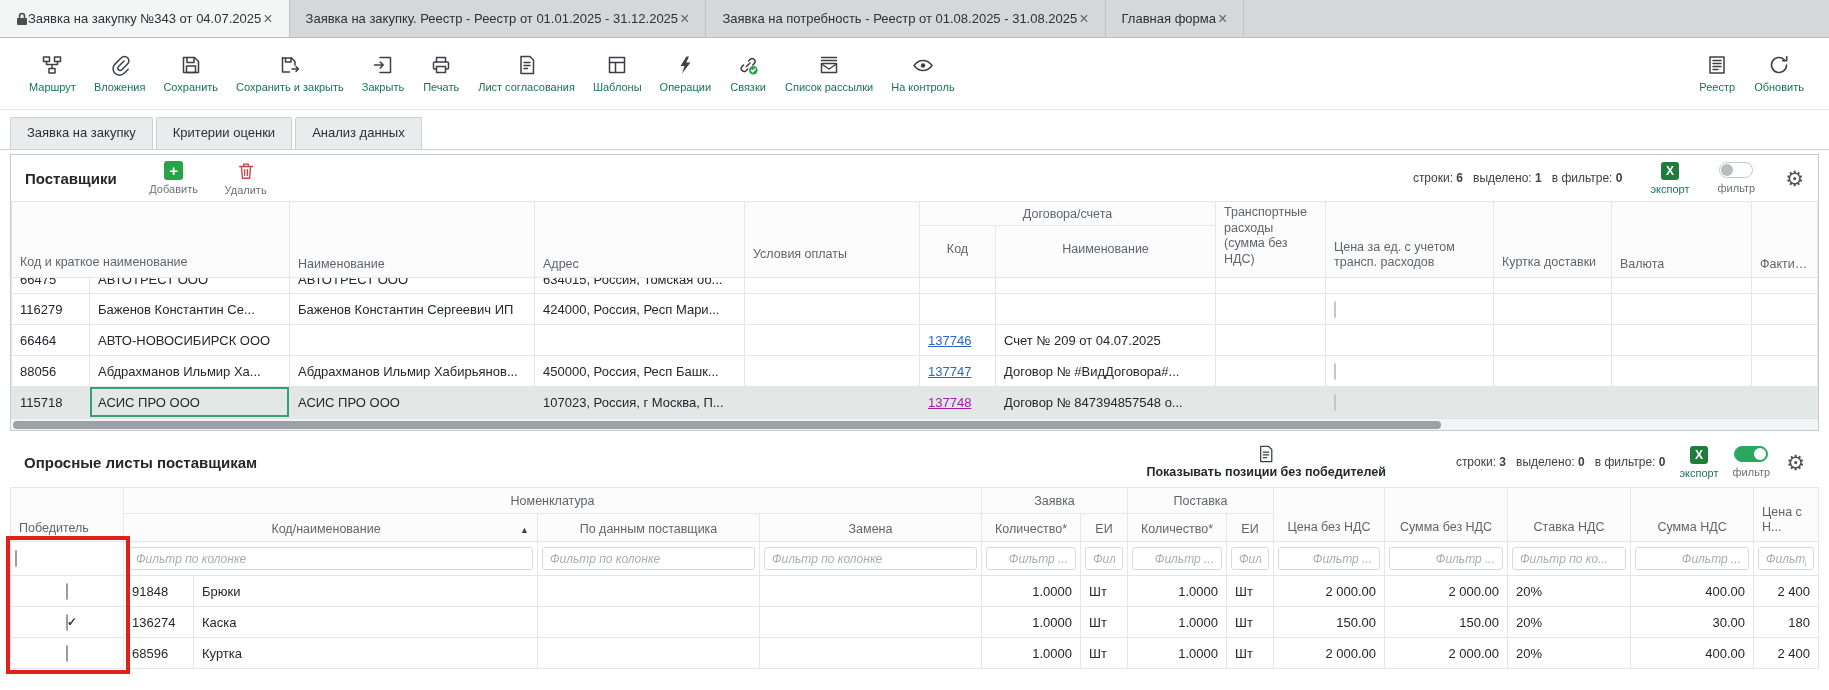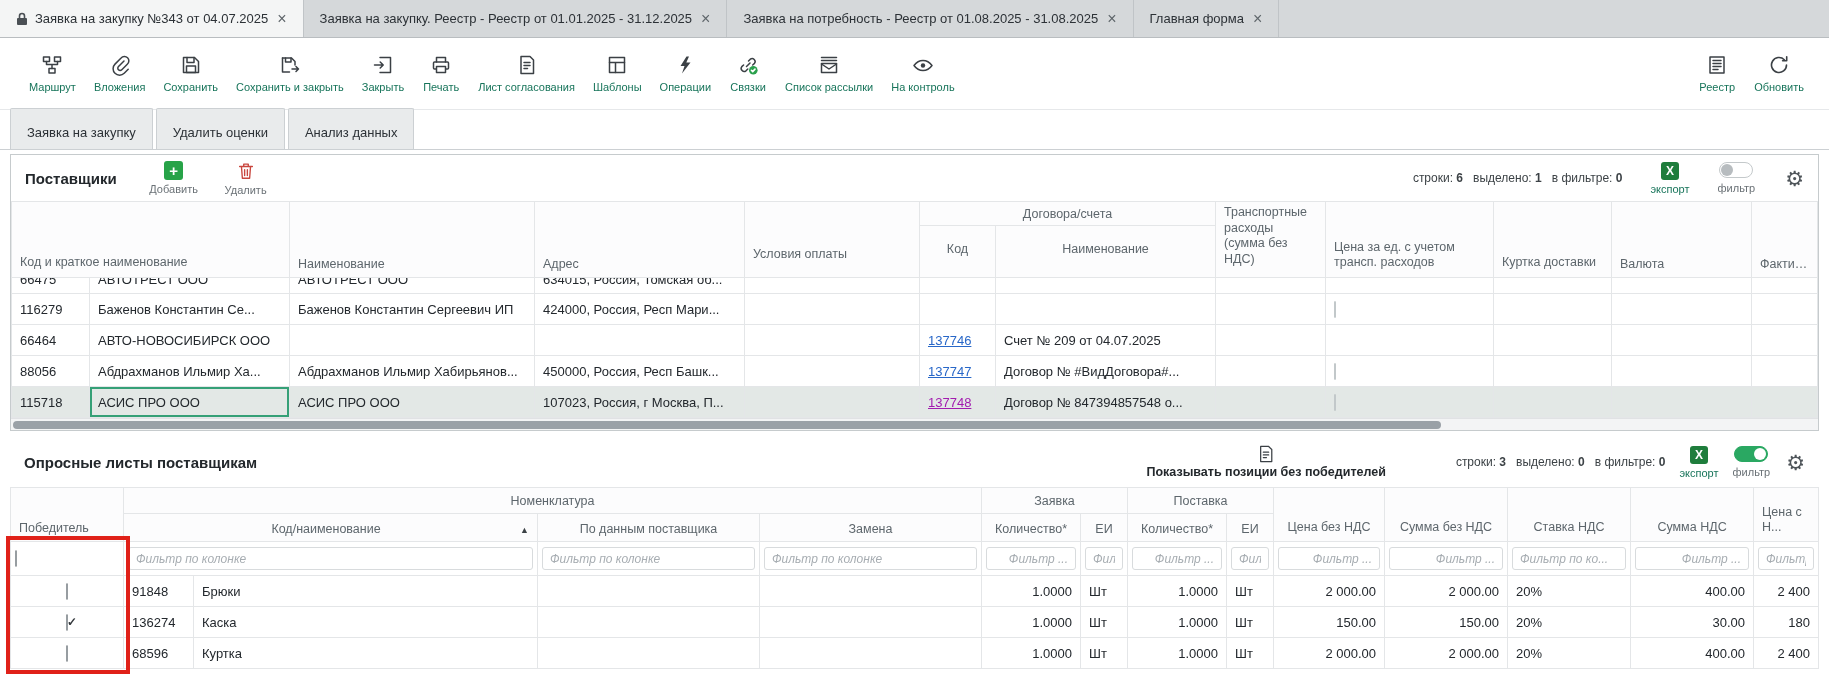--- a/index.html
+++ b/index.html
@@ -2,34 +2,34 @@
 <html><head>
 <meta charset="utf-8">
 <style>
   * { box-sizing: border-box; margin: 0; padding: 0; }
   html,body { width:1829px; height:690px; }
   body { font-family:"Liberation Sans", sans-serif; background:#fff; overflow:hidden; }
   .screen { position:relative; width:1829px; height:690px; background:#fff; overflow:hidden; }
 
   
   .tabbar { height:38px; background:#d5d8da; display:flex; align-items:stretch; border-bottom:1px solid #b9bdc0; }
-  .wtab { display:flex; align-items:center; gap:7px; padding:0 16px; border-right:1px solid #c0c4c7; font-size:13px; color:#2c3136; background:#d5d8da; cursor:pointer; white-space:nowrap; }
+  .wtab { display:flex; align-items:center; gap:0; padding:0 16px; border-right:1px solid #c0c4c7; font-size:13px; color:#2c3136; background:#d5d8da; cursor:pointer; white-space:nowrap; }
   .wtab.active { background:#f4f5f5; }
   .wtab .x { color:#5f666b; font-size:16px; margin-left:2px; line-height:1; }
 
   
   .toolbar { height:72px; display:flex; align-items:center; padding:0 16px 0 20px; border-bottom:1px solid #e6e8ea; background:#fff; }
   .tbtn { display:flex; flex-direction:column; align-items:center; gap:5px; padding:5px 9px; min-width:56px; cursor:pointer; }
   .tbtn svg { display:block; }
   .tlab { font-size:11px; color:#17745a; white-space:nowrap; }
   .tb-right { margin-left:auto; display:flex;justify-content:flex-end; }
 
   
   .subtabs { height:40px; display:flex; align-items:flex-end; padding:0 10px; background:#fff; border-bottom:1px solid #ccd0d3; gap:3px; }
-  .stab { padding:16px 16px 9px; font-size:13px; color:#2c3136; background:#e9ebec; border:1px solid #ccd0d3; border-bottom:none; border-radius:2px 2px 0 0; cursor:pointer; white-space:nowrap; }
+  .stab { padding:7px 16px 9px; font-size:13px; color:#2c3136; background:#e9ebec; border:1px solid #ccd0d3; border-bottom:none; border-radius:2px 2px 0 0; cursor:pointer; white-space:nowrap; }
   .stab.active { background:#fff; position:relative; top:1px; padding-bottom:10px; }
 
   
   .panel { margin:4px 10px 0; border:1px solid #c6cbcd; }
   .phead { height:46px; display:flex; align-items:center; padding:0 14px; gap:14px; background:#fff; }
   .ptitle { font-size:15px; font-weight:700; color:#23282c; margin-right:14px; }
   .mini { display:flex; flex-direction:column; align-items:center; gap:3px; min-width:58px; cursor:pointer; }
   .mlab { font-size:11px; color:#6b7277; white-space:nowrap; }
   .plus { width:19px; height:19px; border-radius:3px; background:#27a348; color:#fff; font-size:15px; line-height:19px; text-align:center; font-weight:700; }
   .stats { margin-left:auto; display:flex; align-items:center; gap:10px; font-size:12px; color:#3c4246; white-space:nowrap; }
@@ -220,21 +220,21 @@
             <path d="M18.5 11a7.5 7.5 0 11-2.2-5.3"></path>
             <path d="M18.7 2.7v4.1h-4.1"></path>
           </svg>
         <span class="tlab">Обновить</span>
       </div>
     </div>
   </div>
 
   <div class="subtabs">
     <div class="stab">Заявка на закупку</div>
-    <div class="stab">Удалить оценки</div>
+    <div class="stab">Критерии оценки</div>
     <div class="stab">Анализ данных</div>
   </div>
 
   <div class="panel">
     <div class="phead">
       <span class="ptitle">Поставщики</span>
       <div class="mini">
         <span class="plus">+</span>
         <span class="mlab">Добавить</span>
       </div>

